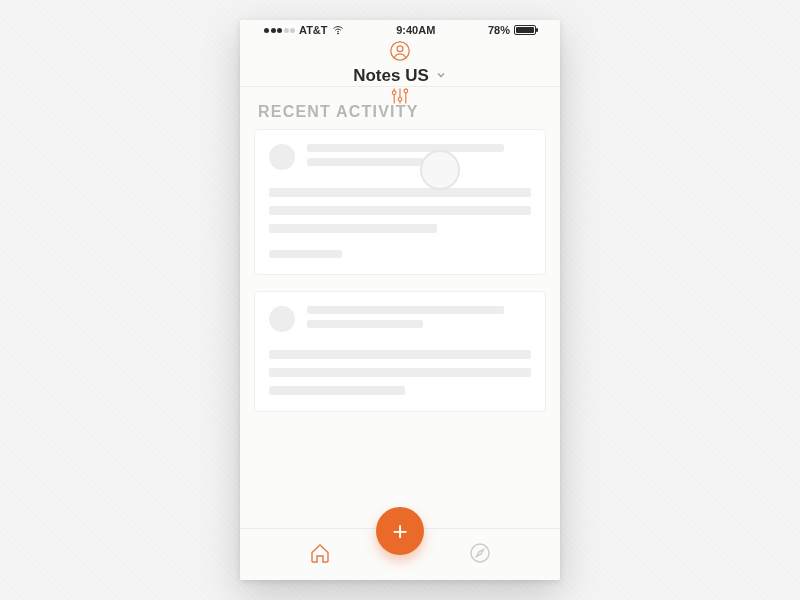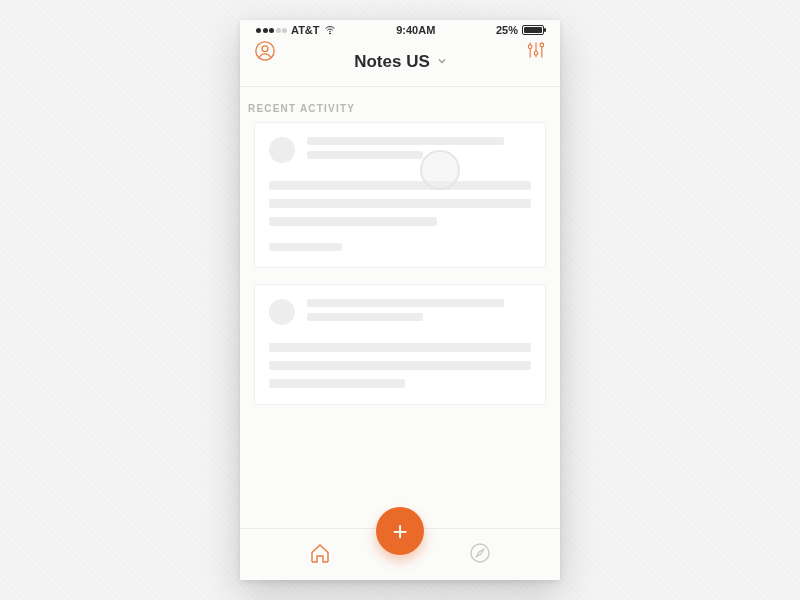--- a/index.html
+++ b/index.html
@@ -24,21 +24,21 @@
     display: flex;
     flex-direction: column;
     overflow: hidden;
   }
   
   .statusbar {
     height: 20px;
     display: flex;
     align-items: center;
     justify-content: space-between;
-    padding: 0 16px;
+    padding: 0 24px;
     font-size: 11px;
     font-weight: 600;
     color: #2b2b2b;
   }
   .sb-left, .sb-right { display: flex; align-items: center; gap: 4px; }
   .sb-left .dots { display: flex; gap: 1.5px; }
   .sb-left .dots span {
     width: 5px; height: 5px; border-radius: 50%;
     background: #cfcfcf;
   }
@@ -50,34 +50,36 @@
   }
   .battery::after{
     content:''; position:absolute; right:-3px; top:2px; width:2px; height:4px;
     background:#2b2b2b; border-radius:1px;
   }
   .battery-fill{ position:absolute; left:1px; top:1px; bottom:1px; width:18px; background:#2b2b2b; border-radius:1px;}
   
   .titlebar {
     height: 44px;
     display: flex;
+    align-items: center;
     justify-content: space-between;
     padding: 0 14px;
+    flex-direction: column;
   }
   .title-center { display:flex; align-items:center; gap:6px; font-weight:700; font-size:17px; color:#2b2b2b;}
   .title-center .chev { color:#9a9a9a; font-size:12px; }
   .icon-orange { color:#e77a3f; }
   
   .divider { height:1px; background:#ececec; margin-top:2px;}
   .section-label {
-    font-size: 10px;
+    font-size: 16px;
     letter-spacing: 1.2px;
     color: #b7b7b6;
     font-weight: 700;
-    padding: 16px 18px 8px 8px;
+    padding: 16px 18px 8px 18px;
   }
   .feed { flex:1; overflow:hidden; padding: 0 14px; }
   .card {
     background: #ffffff;
     border: 1px solid #efefef;
     border-radius: 4px;
     padding: 14px 14px 16px 14px;
     margin-bottom: 16px;
   }
   .card .head { display:flex; gap:12px; align-items:flex-start; }
@@ -142,21 +144,21 @@
       <span>AT&amp;T</span>
       <svg class="wifi" viewBox="0 0 24 24" fill="none" stroke="#2b2b2b" stroke-width="2">
         <path d="M3 9c5-5 13-5 18 0"></path>
           <path d="M6.5 12.5c3-3 8-3 11 0"></path>
           <path d="M10 16c1.2-1.2 2.8-1.2 4 0"></path>
           <circle cx="12" cy="19" r="1" fill="#2b2b2b"></circle>
       </svg>
     </div>
     <div>9:40AM</div>
     <div class="sb-right">
-      <span>25%</span>
+      <span>78%</span>
       <span class="battery">
           <span class="battery-fill"></span>
         </span>
     </div>
   </div>
 
   <div class="titlebar">
     <span class="icon-orange">
       <svg width="22" height="22" viewBox="0 0 24 24" fill="none" stroke="currentColor" stroke-width="1.4">
         <circle cx="12" cy="12" r="10"></circle>

